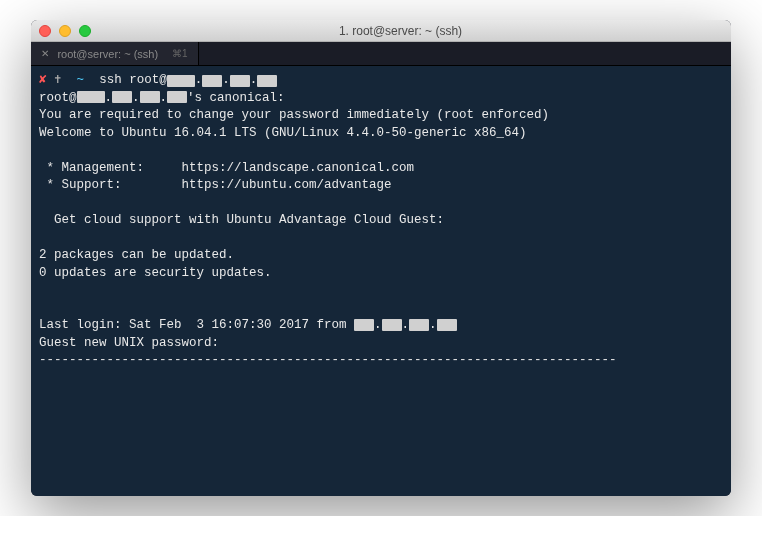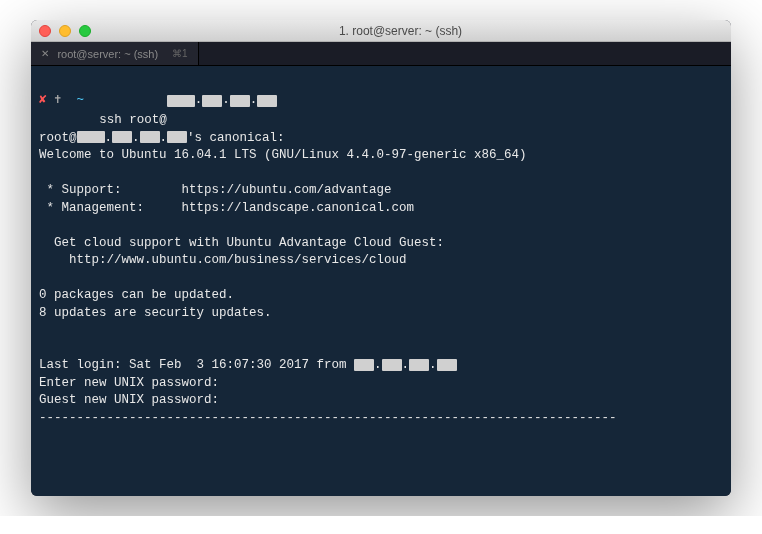--- a/index.html
+++ b/index.html
@@ -76,21 +76,21 @@
       font-size: 12.5px;
       line-height: 1.4;
       color: #e8e8e8;
       min-height: 430px;
     }
     .terminal { background: #152638; }
     .line { white-space: pre; }
     .redx { color: #ff5555; font-weight: bold; }
     .cross { color: #aaa; }
     .tilde { color: #50d0ff; }
-    .cmd { color: #e8e8e8; margin-top: 40px; }
+    .cmd { color: #e8e8e8; }
     .redact {
       display: inline-block;
       background: #d0d0d0;
       color: transparent;
       height: 12px;
       vertical-align: middle;
       border-radius: 1px;
     }
     .redact.sm { width: 20px; }
     .redact.md { width: 28px; }
@@ -116,30 +116,29 @@
       <span class="shortcut">⌘1</span>
     </div>
   </div>
 
   <div class="terminal">
     <div class="line prompt-row">
       <span class="redx">✘</span><span> </span><span class="cross">✝</span><span>  </span><span class="tilde">~</span><span>  </span><span class="cmd">ssh root@</span><span class="redact md"></span><span>.</span><span class="redact sm"></span><span>.</span><span class="redact sm"></span><span>.</span><span class="redact sm"></span>
     </div>
 
     <div class="line"><span>root@</span><span class="redact md"></span><span>.</span><span class="redact sm"></span><span>.</span><span class="redact sm"></span><span>.</span><span class="redact sm"></span><span>'s canonical:</span></div>
-    <div class="line">Welcome to Ubuntu 16.04.1 LTS (GNU/Linux 4.4.0-97-generic x86_64)</div>
+    <div class="line">You are required to change your password immediately (root enforced)</div>
+    <div class="line">Welcome to Ubuntu 16.04.1 LTS (GNU/Linux 4.4.0-50-generic x86_64)</div>
     <div class="line"> </div>
+    <div class="line"> * Management:     https://landscape.canonical.com</div>
     <div class="line"> * Support:        https://ubuntu.com/advantage</div>
-    <div class="line"> * Management:     https://landscape.canonical.com</div>
     <div class="line"> </div>
     <div class="line">  Get cloud support with Ubuntu Advantage Cloud Guest:</div>
-    <div class="line">    http://www.ubuntu.com/business/services/cloud</div>
     <div class="line"> </div>
-    <div class="line">0 packages can be updated.</div>
-    <div class="line">8 updates are security updates.</div>
+    <div class="line">2 packages can be updated.</div>
+    <div class="line">0 updates are security updates.</div>
     <div class="line"> </div>
     <div class="line"> </div>
     <div class="line"><span>Last login: Sat Feb  3 16:07:30 2017 from </span><span class="redact sm"></span><span>.</span><span class="redact sm"></span><span>.</span><span class="redact sm"></span><span>.</span><span class="redact sm"></span></div>
-    <div class="line">Enter new UNIX password:</div>
     <div class="line">Guest new UNIX password:</div>
     <div class="line">-----------------------------------------------------------------------------</div>
   </div>
 </div>
 
 </body></html>

